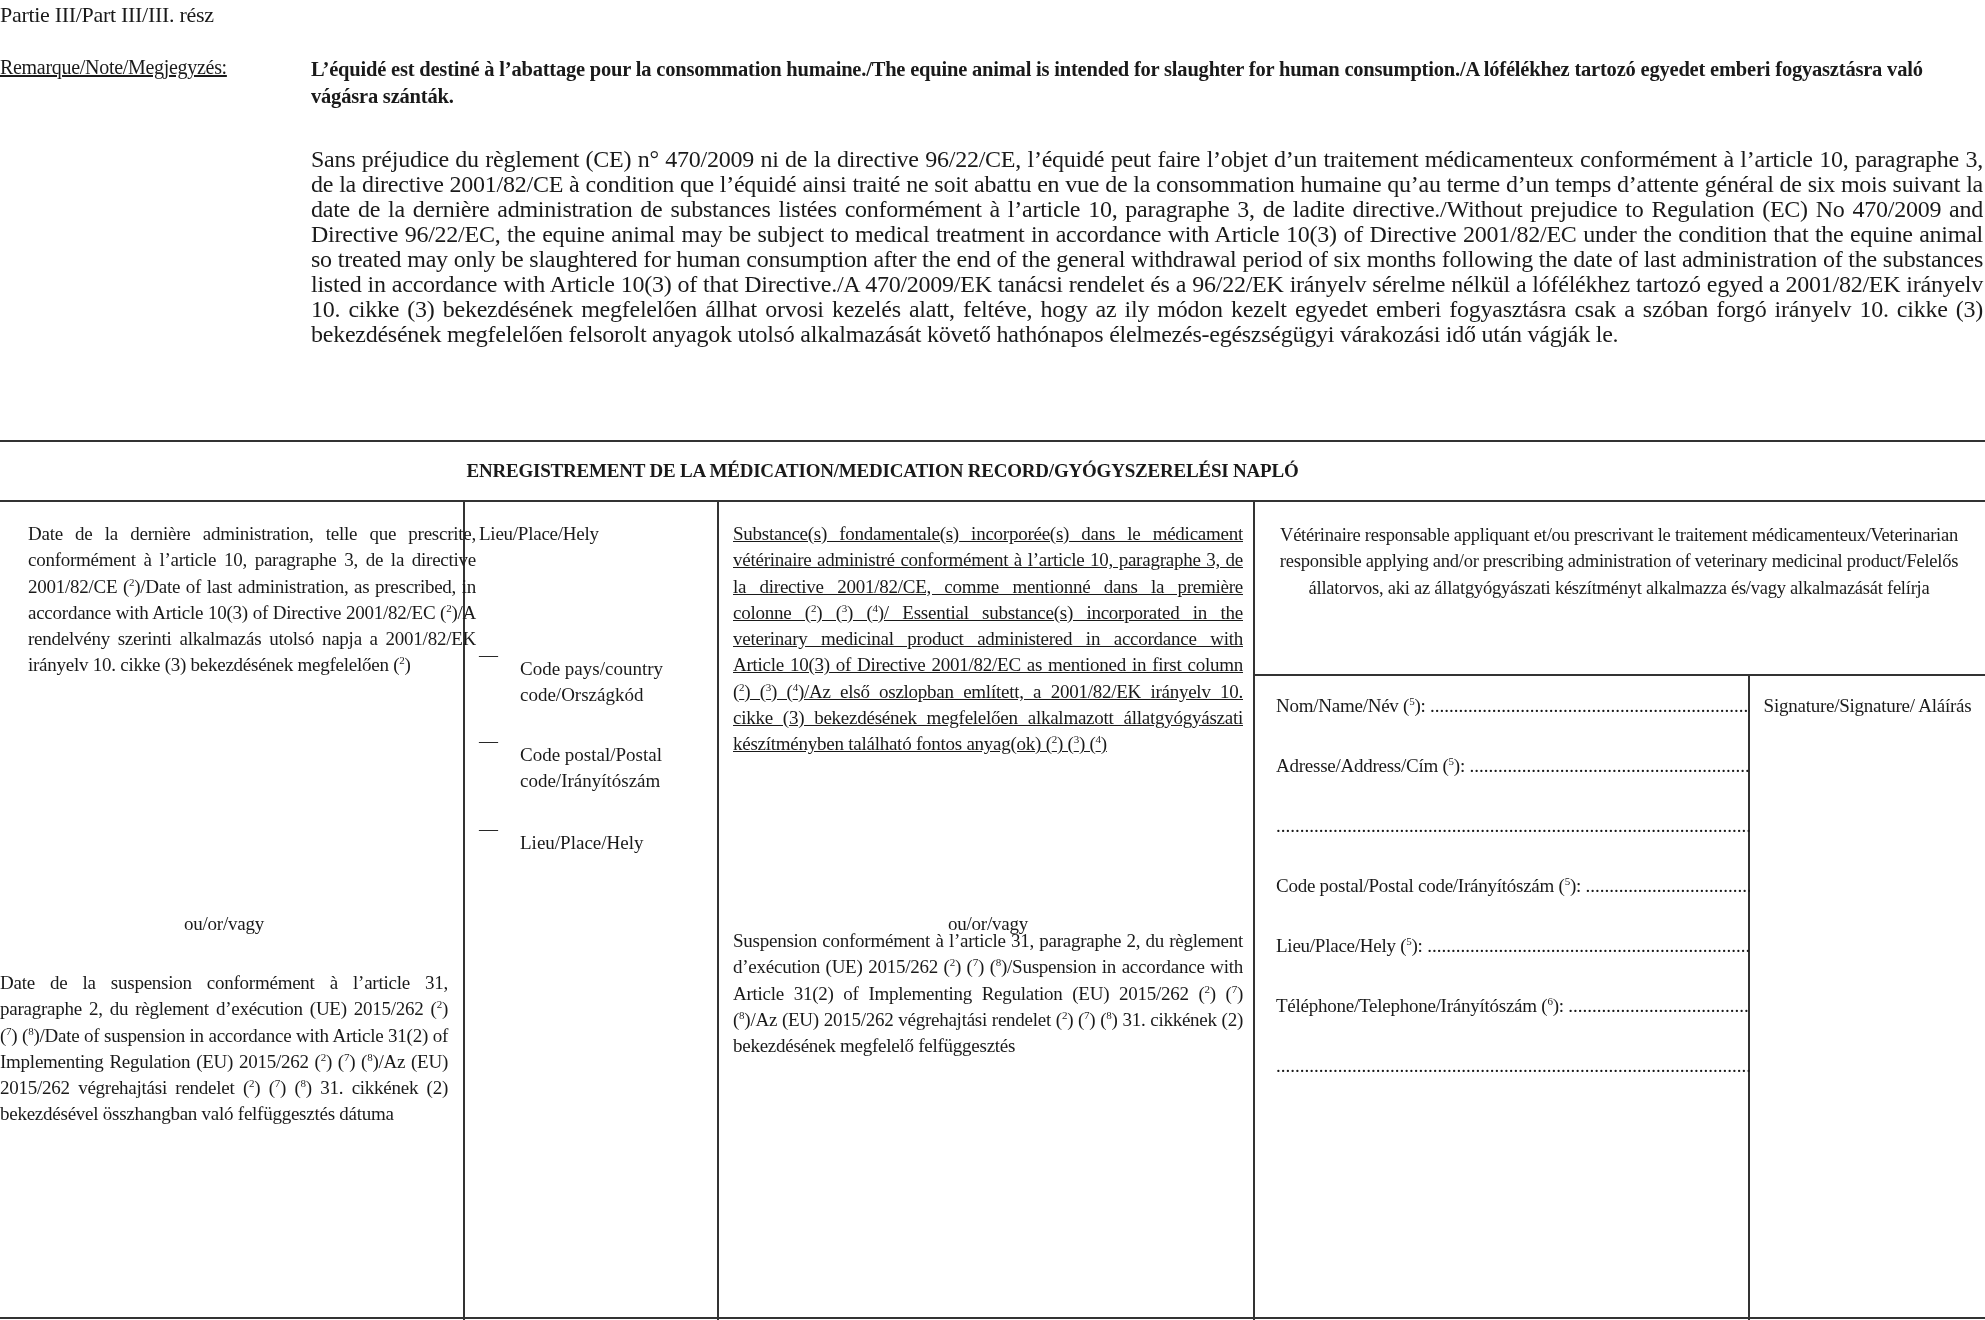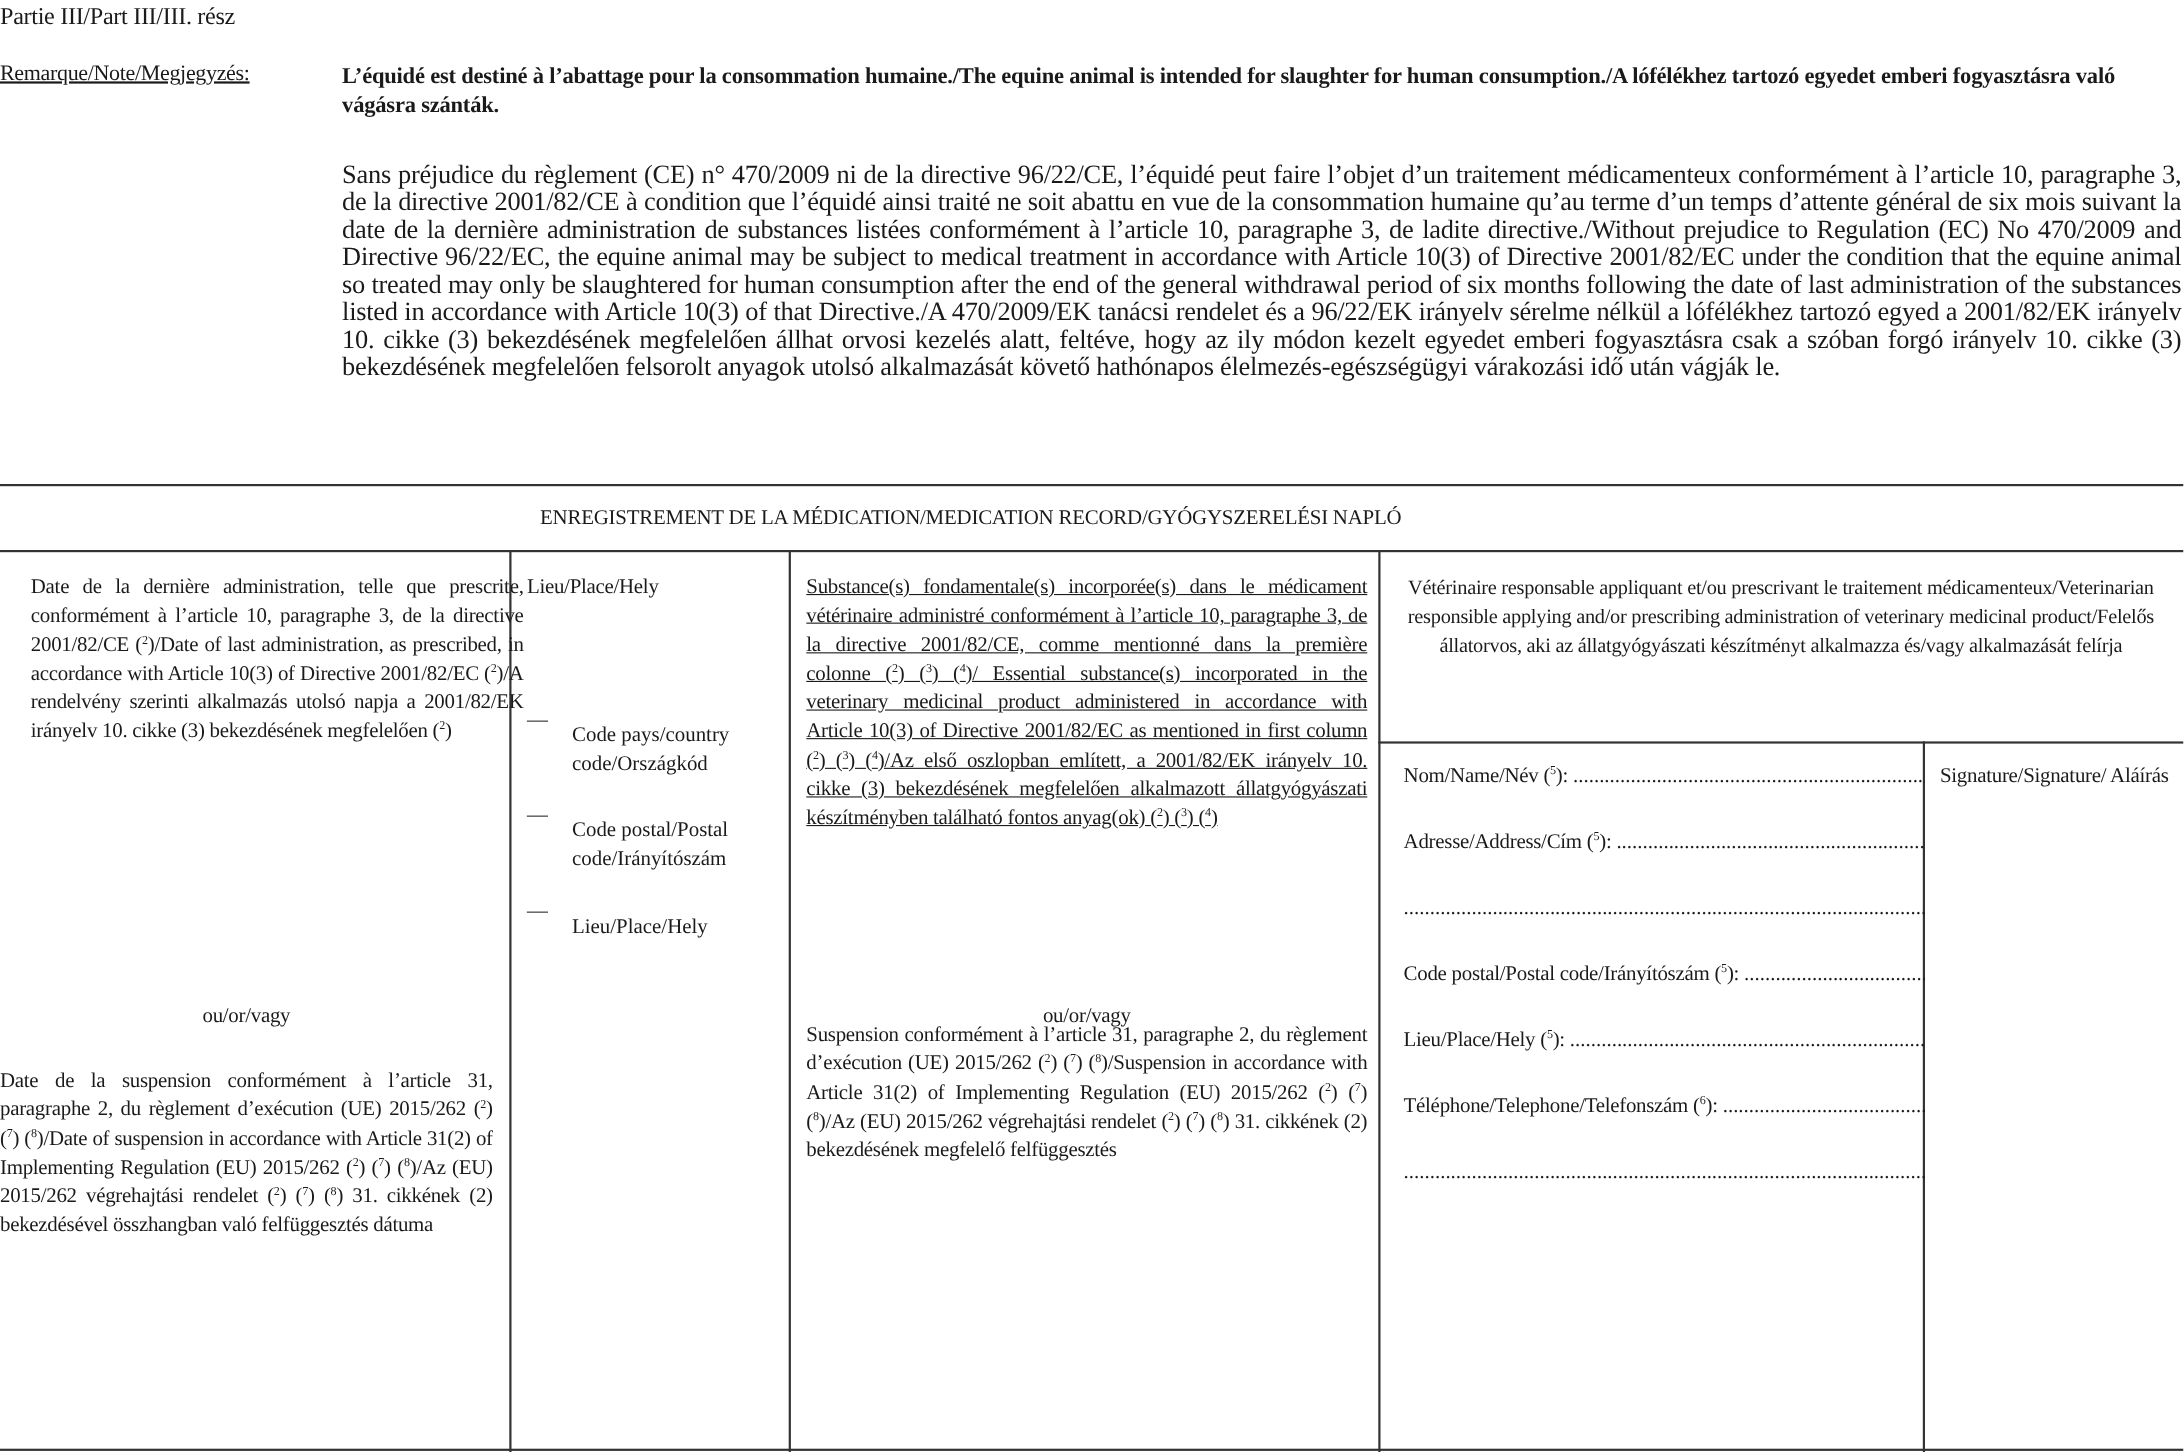--- a/index.html
+++ b/index.html
@@ -7,21 +7,21 @@
     width:1985px; height:1320px; position:relative; overflow:hidden;
     font-family: "Liberation Serif", "DejaVu Serif", serif;
     color:#1a1a1a;
   }
   .abs { position:absolute; }
   .part-title { left:0; top:2px; font-size:22px; font-weight:normal; letter-spacing:-0.3px; }
   .remark-label { left:0; top:56px; font-size:20px; letter-spacing:-0.3px;text-decoration:underline; }
   .remark-bold { left:311px; top:56px; width:1672px; font-size:20.5px; font-weight:bold; line-height:27px; letter-spacing:-0.2px; }
   .remark-body { left:311px; top:147px; width:1672px; font-size:24px; line-height:25px; text-align:justify; letter-spacing:-0.25px; }
   .rule-top { left:0; top:440px; width:1985px; height:0; border-top:2px solid #333; }
-  .table-title { left:0; top:460px; width:1765px; text-align:center; font-size:19px; font-weight:normal; letter-spacing:-0.2px; }
+  .table-title { left:0; top:460px; width:1765px; text-align:center; font-size:19px; font-weight:bold; letter-spacing:-0.2px; }
   .table-frame { left:0; top:500px; width:1985px; height:819px; border-top:2px solid #333; border-bottom:2px solid #333; box-sizing:border-box; }
   .vline { position:absolute; top:500px; height:820px; width:0; border-left:2px solid #333; }
   .hline { position:absolute; height:0; border-top:2px solid #333; }
   .cell { position:absolute; font-size:19px; line-height:26.3px; letter-spacing:-0.25px; }
   .justify { text-align:justify; }
   .center { text-align:center; }
   .dash-item { position:absolute; font-size:19px; line-height:26px; }
   .dash-item .dash { position:absolute; left:0; top:0; }
   .dash-item .txt { position:absolute; left:41px; top:14px; width:180px; }
   .field { position:absolute; left:1276px; width:474px; font-size:19px; white-space:nowrap; overflow:hidden; letter-spacing:-0.25px; }
@@ -89,21 +89,21 @@
   <div class="field" style="top:815px;">
     <span class="dots">........................................................................................................................................................</span>
   </div>
   <div class="field" style="top:875px;">
     <span>Code postal/Postal code/Irányítószám (</span><sup>5</sup><span>): </span><span class="dots">........................................................................................................................................................</span>
   </div>
   <div class="field" style="top:935px;">
     <span>Lieu/Place/Hely (</span><sup>5</sup><span>): </span><span class="dots">........................................................................................................................................................</span>
   </div>
   <div class="field" style="top:995px;">
-    <span>Téléphone/Telephone/Telefonszám (</span><sup>6</sup><span>): </span><span class="dots">........................................................................................................................................................</span>
+    <span>Téléphone/Telephone/Irányítószám (</span><sup>6</sup><span>): </span><span class="dots">........................................................................................................................................................</span>
   </div>
   <div class="field" style="top:1055px;">
     <span class="dots">........................................................................................................................................................</span>
   </div>
 
   <div class="cell center" style="left:1760px; top:693px; width:215px; line-height:25px;">
     <span>Signature/Signature/ Aláírás</span>
   </div>
 </div>
 

